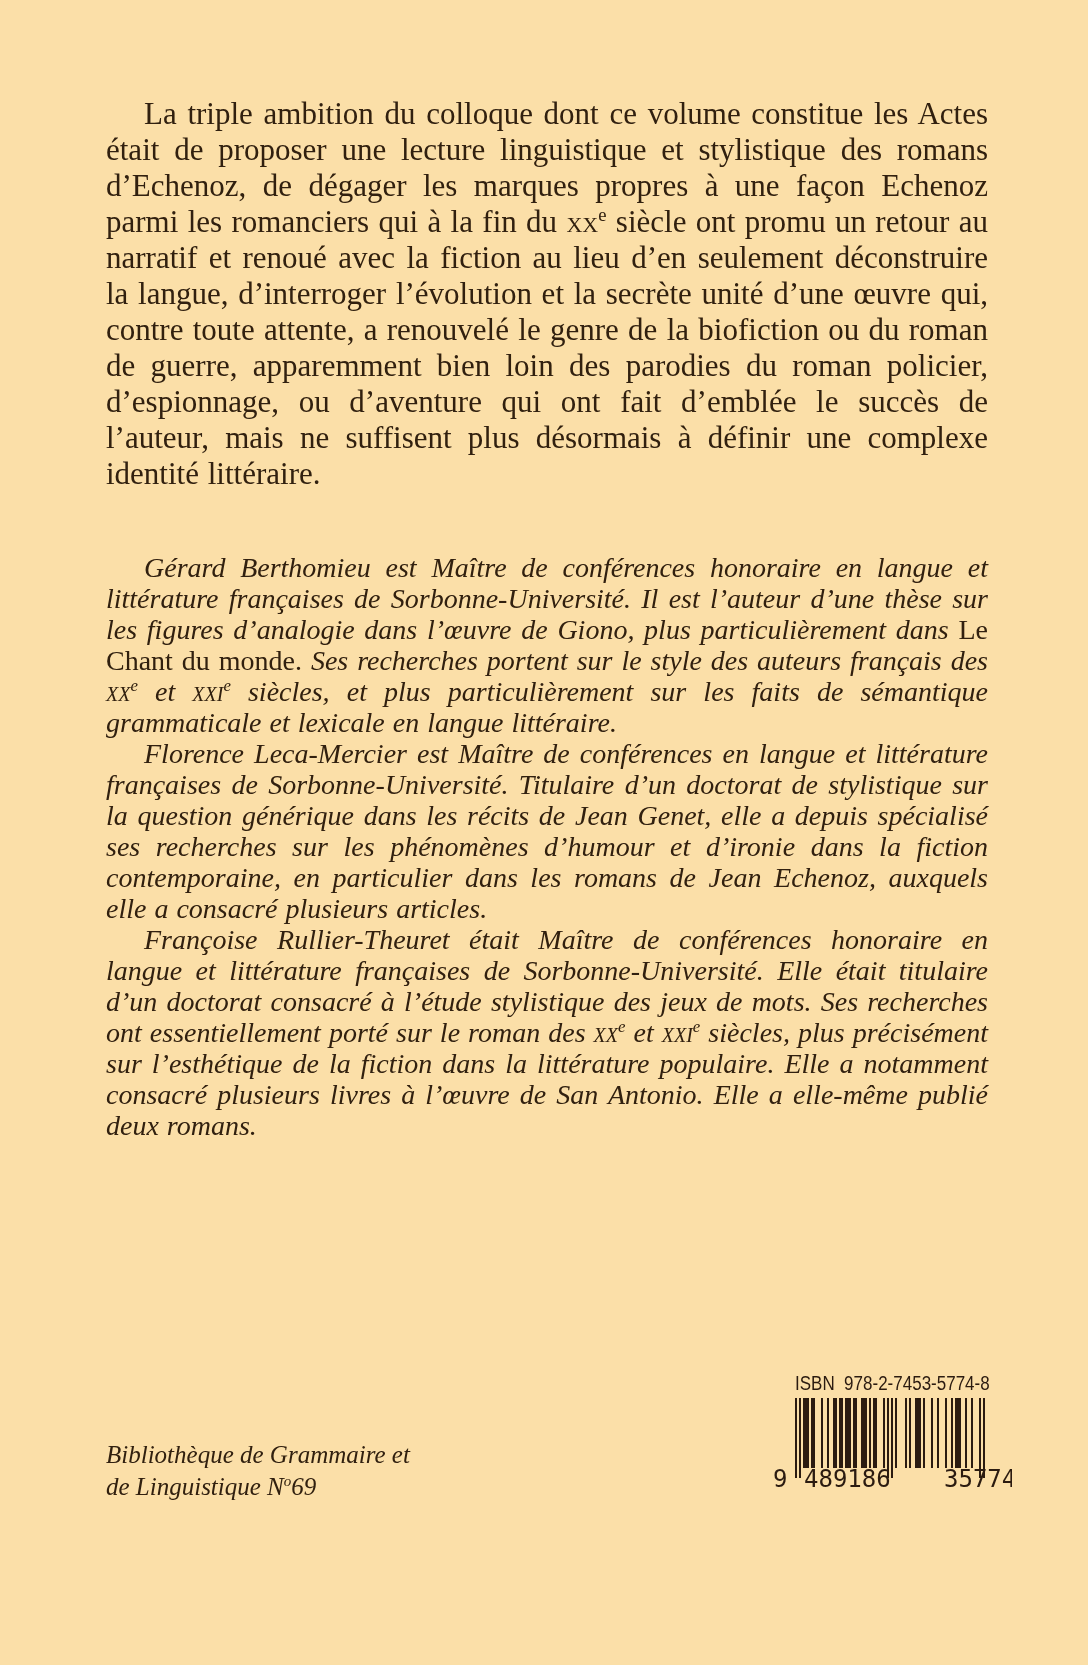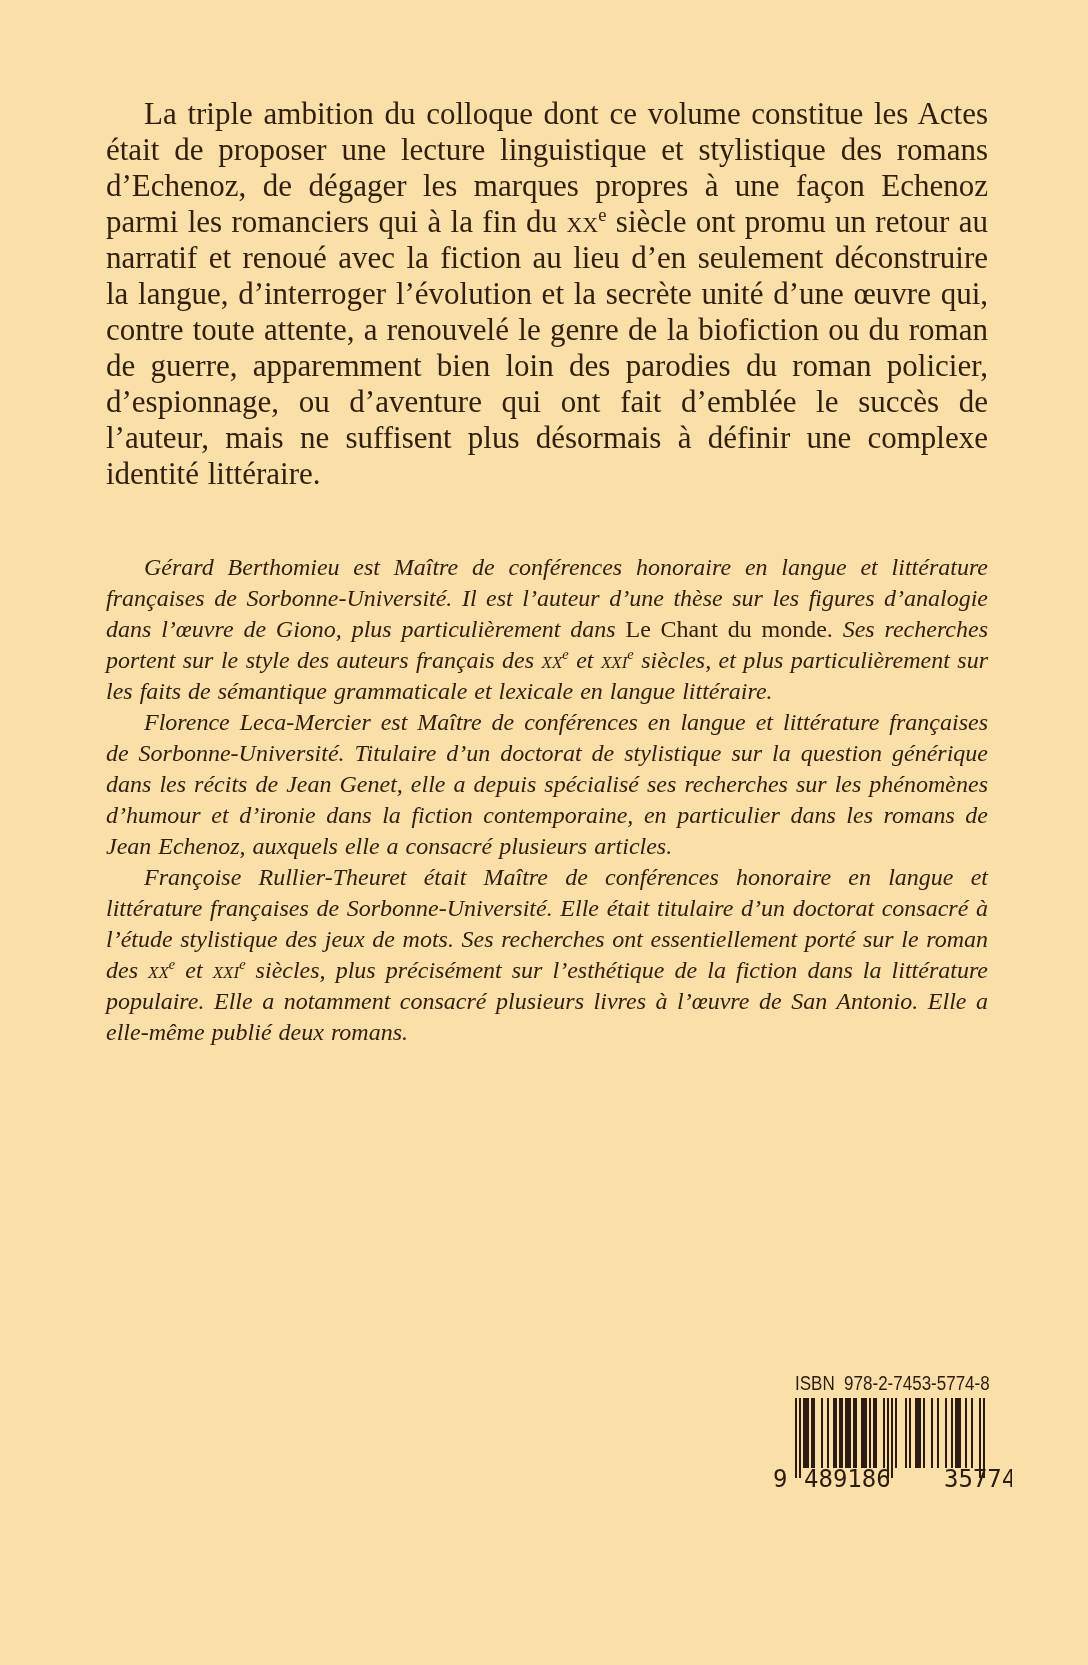--- a/index.html
+++ b/index.html
@@ -16,21 +16,21 @@
     position: absolute;
     left: 106px; top: 96px; width: 882px;
     font-size: 31px; line-height: 36px;
     text-align: justify;
     text-indent: 38px;
     word-spacing: 1px;
   }
   .bios {
     position: absolute;
     left: 106px; top: 552px; width: 882px;
-    font-size: 24px; line-height: 31px;
+    font-size: 28px; line-height: 31px;
     font-style: italic;
     text-align: justify;
     word-spacing: 1px;
   }
   .bios p { margin: 0; text-indent: 38px; }
   .sup { vertical-align: super; font-size: 60%; line-height: 0; }
   .sc  { font-variant: small-caps; }
   .roman { font-style: normal; }
   .collection {
     position: absolute;
@@ -72,20 +72,24 @@
 <div class="page">
 
   <div class="blurb"><span>La triple ambition du colloque dont ce volume constitue les Actes était de proposer une lecture linguistique et stylistique des romans d’Echenoz, de dégager les marques propres à une façon Echenoz parmi les romanciers qui à la fin du </span><span class="sc">xx</span><span class="sup">e</span><span> siècle ont promu un retour au narratif et renoué avec la fiction au lieu d’en seulement déconstruire la langue, d’interroger l’évolution et la secrète unité d’une œuvre qui, contre toute attente, a renouvelé le genre de la biofiction ou du roman de guerre, apparemment bien loin des parodies du roman policier, d’espionnage, ou d’aventure qui ont fait d’emblée le succès de l’auteur, mais ne suffisent plus désormais à définir une complexe identité littéraire.</span></div>
 
   <div class="bios">
     <p><span>Gérard Berthomieu est Maître de conférences honoraire en langue et littérature françaises de Sorbonne-Université. Il est l’auteur d’une thèse sur les figures d’analogie dans l’œuvre de Giono, plus particulièrement dans </span><span class="roman">Le Chant du monde.</span><span> Ses recherches portent sur le style des auteurs français des </span><span class="sc">xx</span><span class="sup">e</span><span> et </span><span class="sc">xxi</span><span class="sup">e</span><span> siècles, et plus particulièrement sur les faits de sémantique grammaticale et lexicale en langue littéraire.</span></p>
     <p><span>Florence Leca-Mercier est Maître de conférences en langue et littérature françaises de Sorbonne-Université. Titulaire d’un doctorat de stylistique sur la question générique dans les récits de Jean Genet, elle a depuis spécialisé ses recherches sur les phénomènes d’humour et d’ironie dans la fiction contemporaine, en particulier dans les romans de Jean Echenoz, auxquels elle a consacré plusieurs articles.</span></p>
     <p><span>Françoise Rullier-Theuret était Maître de conférences honoraire en langue et littérature françaises de Sorbonne-Université. Elle était titulaire d’un doctorat consacré à l’étude stylistique des jeux de mots. Ses recherches ont essentiellement porté sur le roman des </span><span class="sc">xx</span><span class="sup">e</span><span> et </span><span class="sc">xxi</span><span class="sup">e</span><span> siècles, plus précisément sur l’esthétique de la fiction dans la littérature populaire. Elle a notamment consacré plusieurs livres à l’œuvre de San Antonio. Elle a elle-même publié deux romans.</span></p>
   </div>
 
+  <div class="collection">
+    <div><span>Bibliothèque de Grammaire et</span></div>
+    <div><span>de Linguistique N</span><span class="sup">o</span><span>69</span></div>
+  </div>
 
   <div class="isbn-block">
     <div class="isbn-line">ISBN  978-2-7453-5774-8</div>
     <svg id="barcode" class="barcode" width="190" height="80" viewBox="0 0 190 80">
         <rect x="0" y="0" width="2" height="80" fill="#2b1b10"></rect>
         <rect x="4" y="0" width="2" height="80" fill="#2b1b10"></rect>
         <rect x="8" y="0" width="2" height="70" fill="#2b1b10"></rect>
         <rect x="10" y="0" width="2" height="70" fill="#2b1b10"></rect>
         <rect x="12" y="0" width="2" height="70" fill="#2b1b10"></rect>
         <rect x="16" y="0" width="2" height="70" fill="#2b1b10"></rect>

